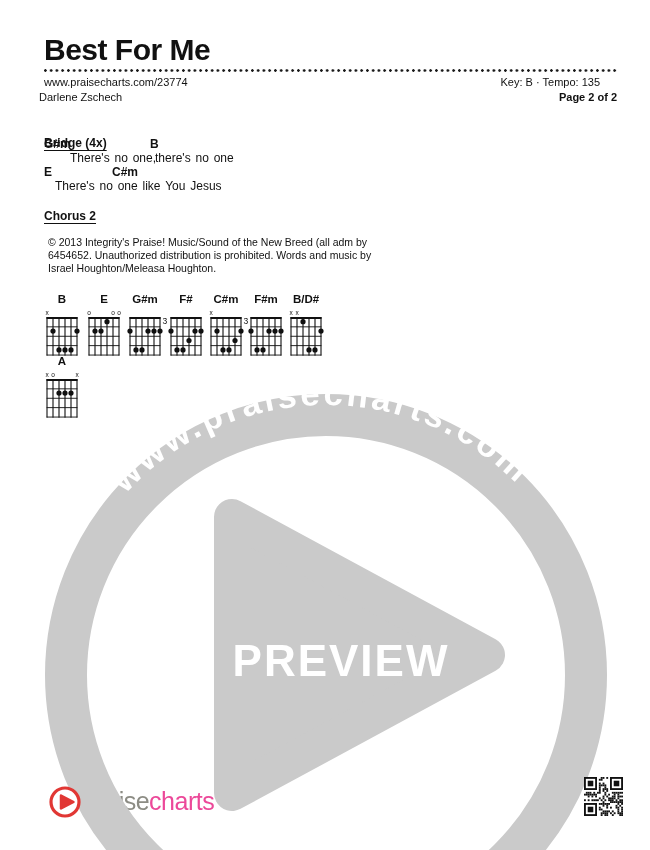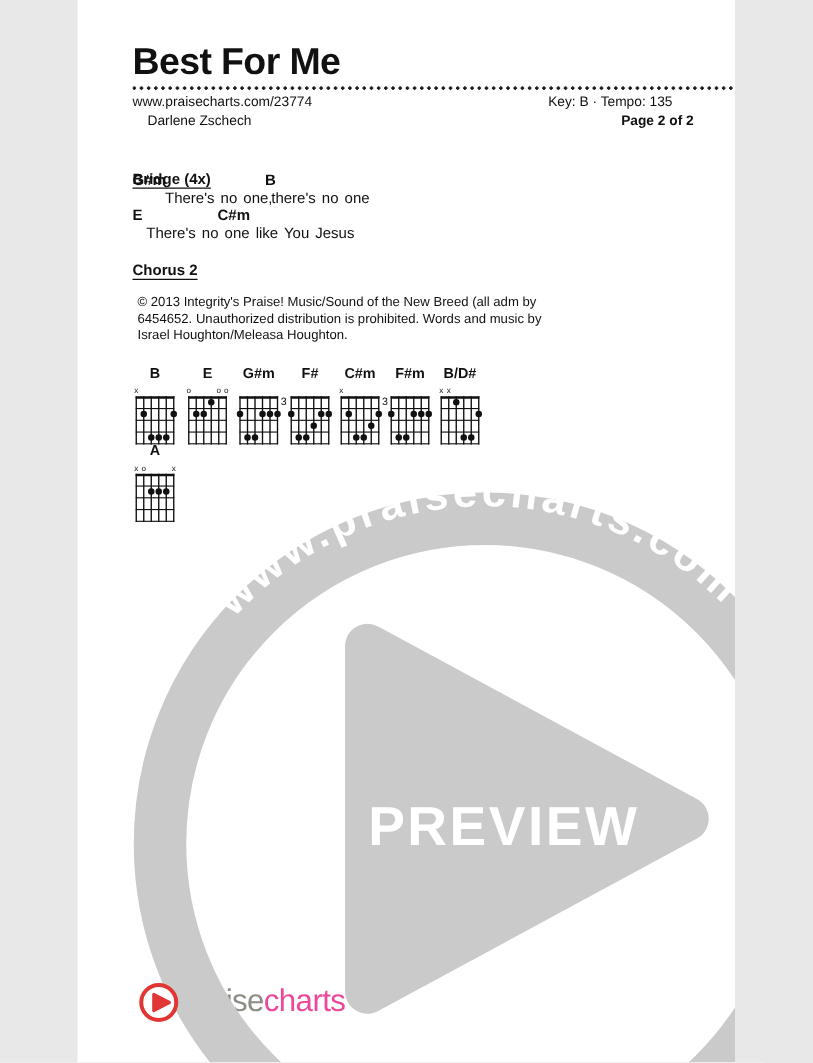--- a/index.html
+++ b/index.html
@@ -1,30 +1,30 @@
 <!DOCTYPE html>
 <html><head>
 <meta charset="utf-8">
 <style>
   html,body{margin:0;padding:0;background:#e8e8e8;}
   .page{
-    position:relative;width:526px;height:850px;background:#ffffff;
+    position:relative;width:650px;height:850px;background:#ffffff;
     font-family:"Liberation Sans","DejaVu Sans",sans-serif;color:#111;
     overflow:hidden;margin:0 auto;
   }
   .abs{position:absolute;}
   .title{left:44px;top:33px;font-size:30px;font-weight:bold;letter-spacing:-0.5px;}
   .dotted-rule{
     left:44px;top:69px;width:573px;height:3px;
     background-image:radial-gradient(circle at 1.4px 1.5px,#1a1a1a 1.15px,rgba(0,0,0,0) 1.5px);
     background-size:5.75px 3px;background-repeat:repeat-x;
   }
   .meta{font-size:11px;line-height:13px;}
   .meta-left1{left:44px;top:76px;}
-  .meta-left2{left:56px;top:91px;text-align:center;}
+  .meta-left2{left:39px;top:91px;text-align:center;}
   .meta-right1{right:50px;top:76px;text-align:right;}
   .meta-right2{right:33px;top:91px;text-align:right;font-weight:bold;}
   .section-heading{font-size:12px;font-weight:bold;text-decoration:underline;text-underline-offset:3px;}
   .chord-span{position:absolute;font-size:12px;font-weight:bold;white-space:pre;}
   .lyric-span{position:absolute;font-size:12px;white-space:pre;word-spacing:1.5px;}
   .copyright{left:48px;top:236px;font-size:10.5px;line-height:13.2px;width:330px;}
   .chord-wrap{position:absolute;width:42px;}
   .chord-wrap .cname{font-size:11.5px;font-weight:bold;text-align:center;width:36px;height:13px;}
   .watermark-svg{position:absolute;left:0;top:0;width:650px;height:850px;pointer-events:none;z-index:2;}
   .brand-text{left:84px;top:787px;font-size:25px;letter-spacing:-0.5px;z-index:1;}

